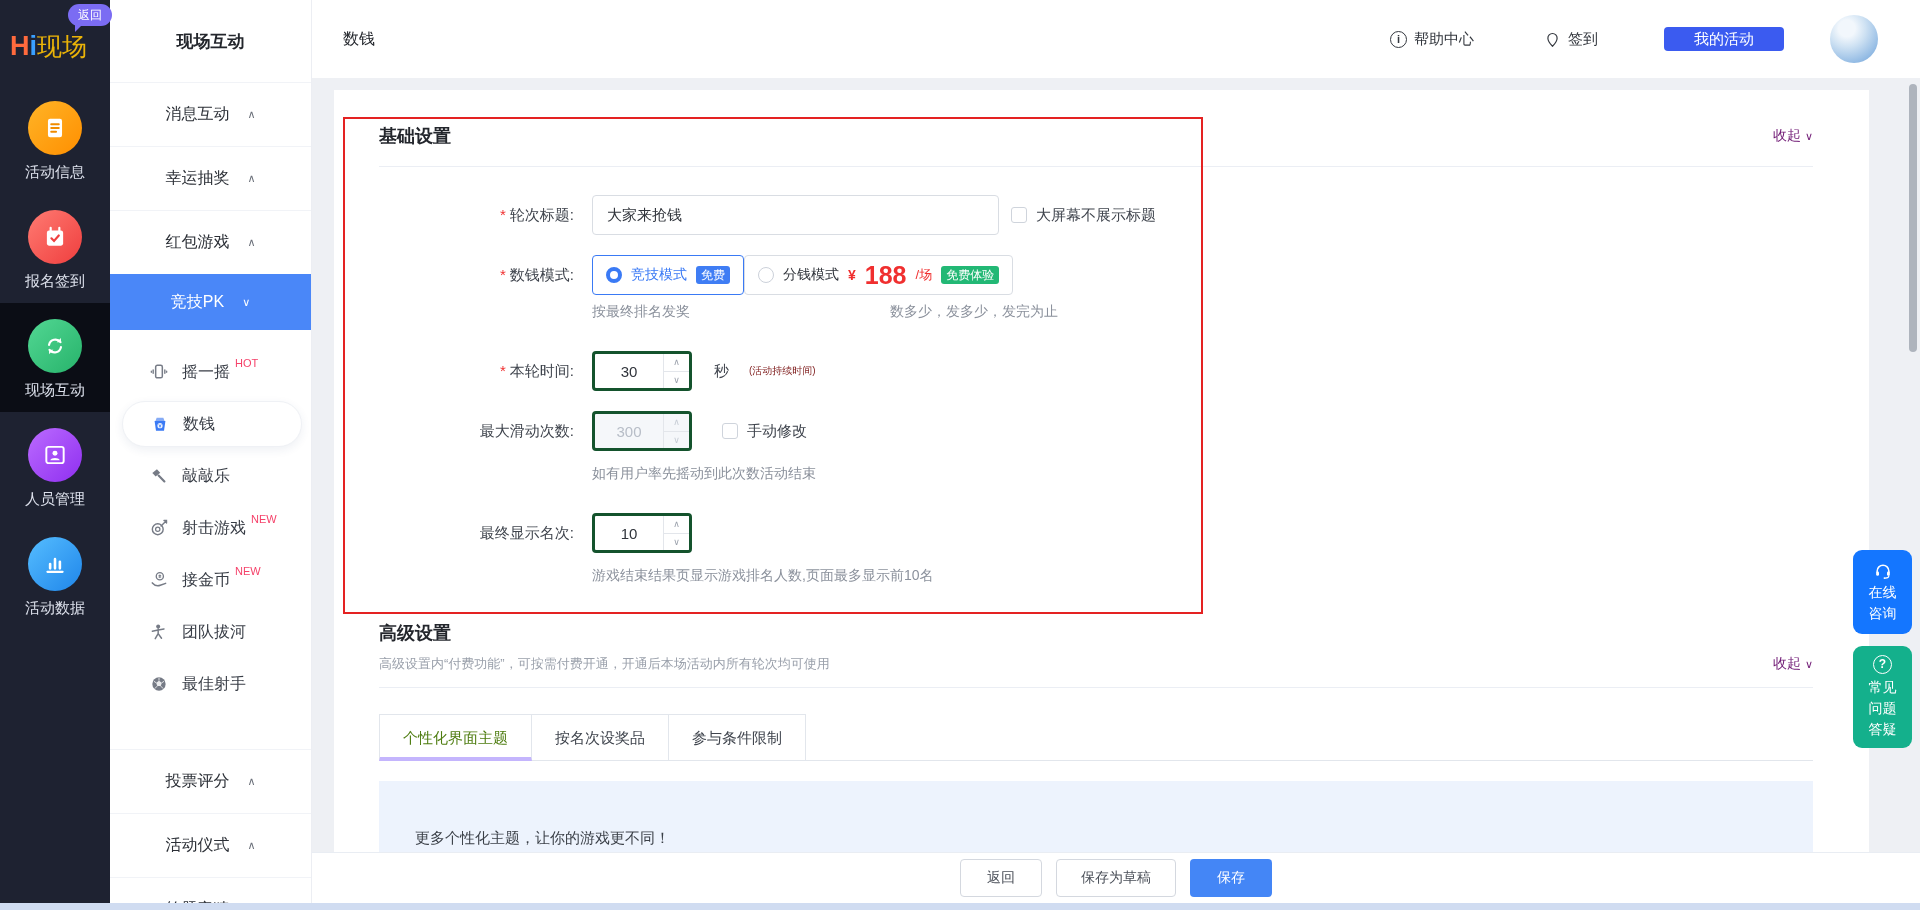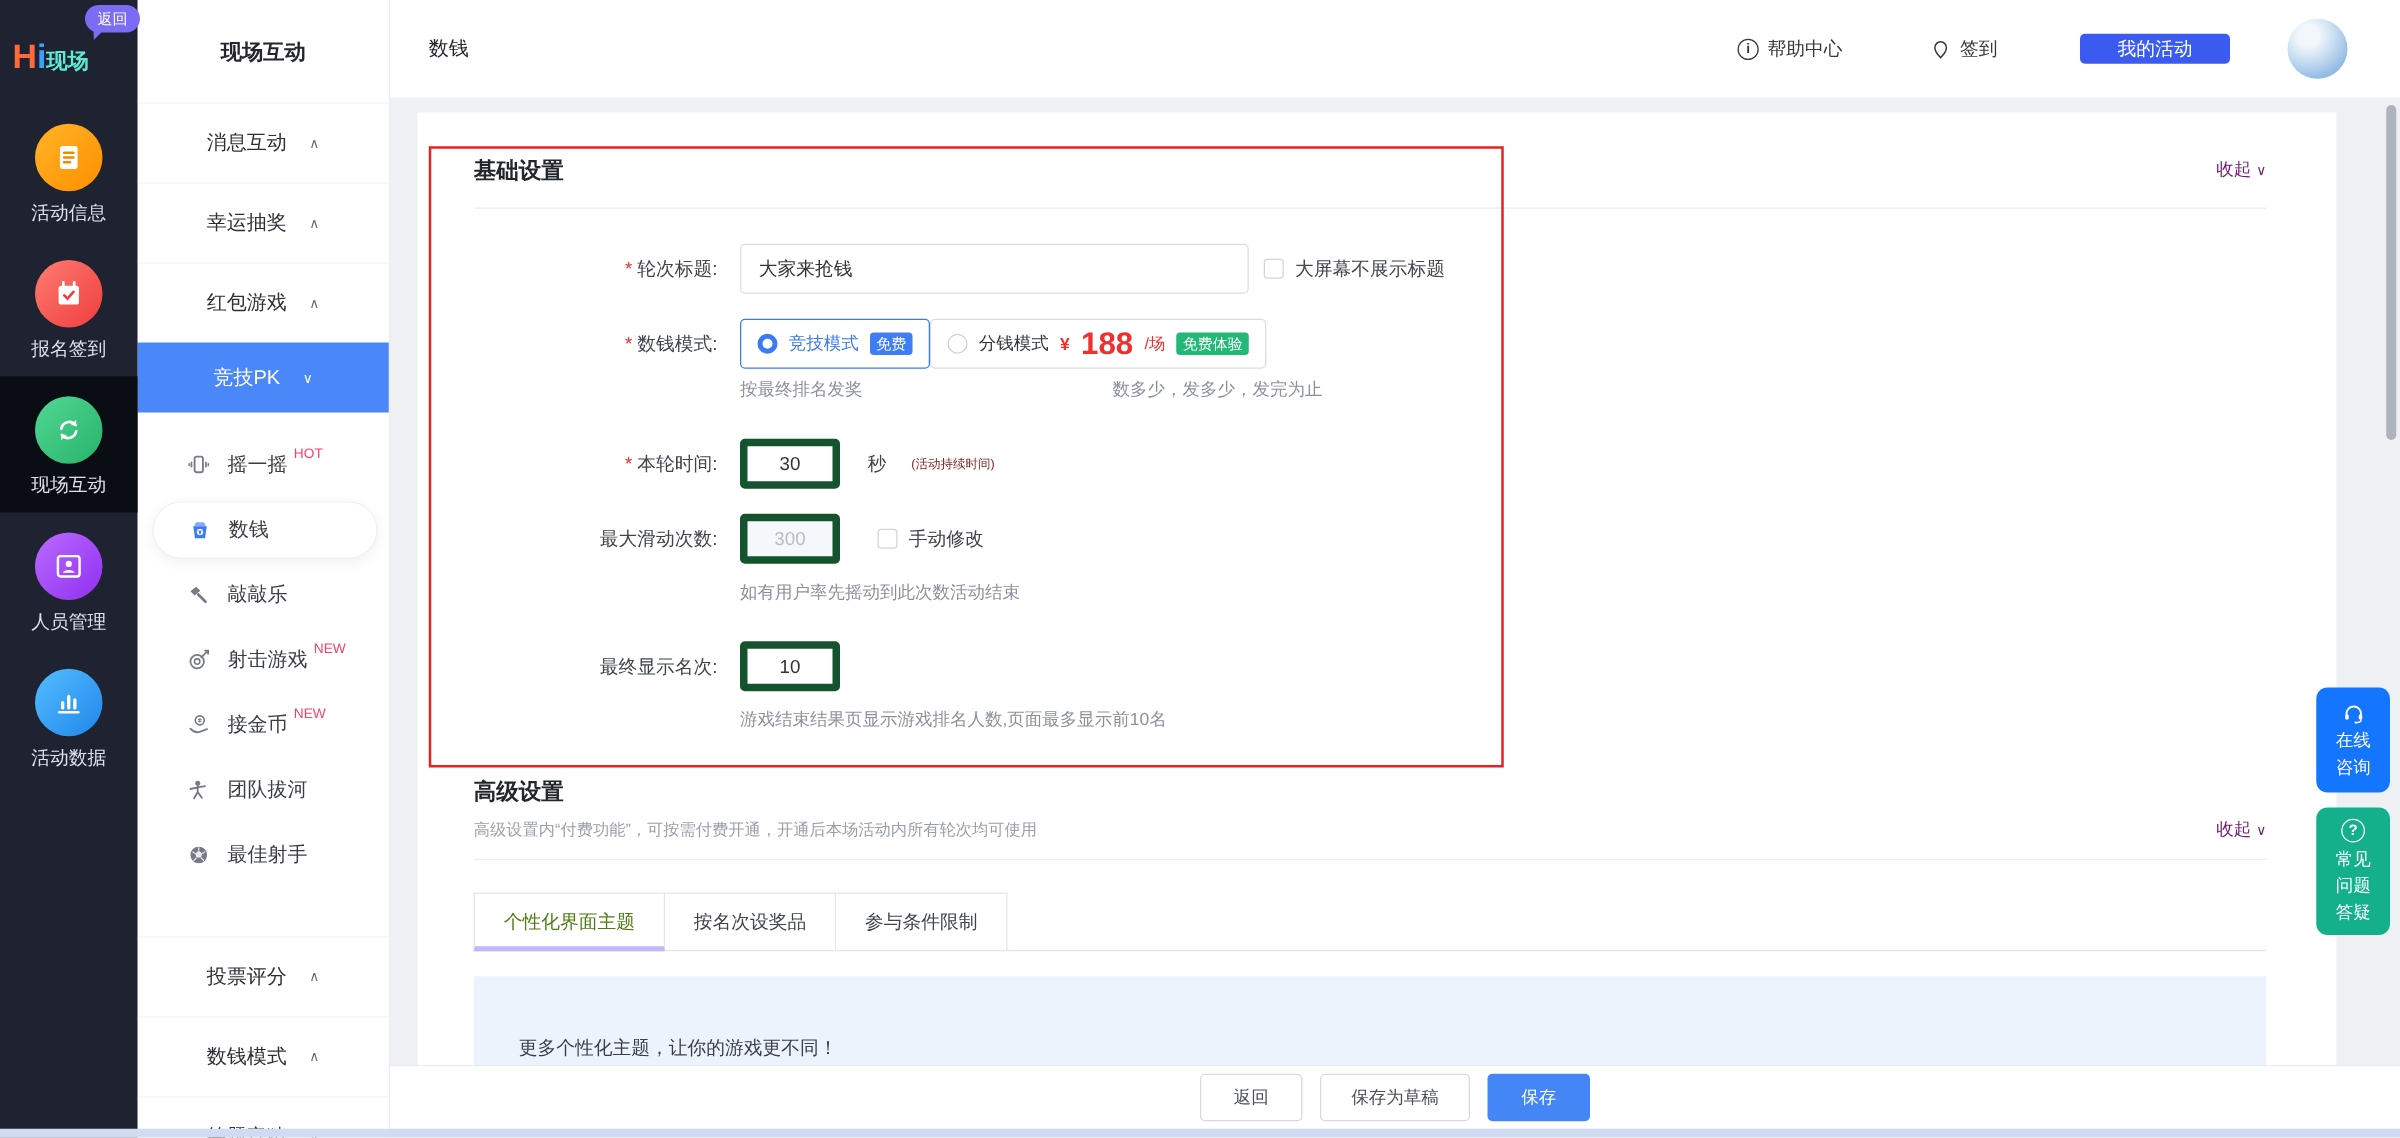--- a/index.html
+++ b/index.html
@@ -1,21 +1,21 @@
 <!DOCTYPE html>
 <html><head>
 <meta charset="utf-8">
 <style>
   *{box-sizing:border-box;margin:0;padding:0}
   html,body{width:1920px;height:910px;overflow:hidden;font-family:"Liberation Sans","DejaVu Sans",sans-serif;background:#eef0f4;position:relative}
   svg{display:block}
   
   .rail{position:absolute;left:0;top:0;width:110px;height:910px;background:#1e2231;z-index:3}
   .logo{padding:30px 0 0 10px;font-size:27px;font-weight:800;letter-spacing:0;white-space:nowrap}
-  .logo .hi-h{color:#ff6a3d}.logo .hi-i{color:#3aa0ff}.logo .hi-rest{color:#5eead4;font-size:17px;font-weight:700}
+  .logo .hi-h{color:#ff6a3d}.logo .hi-i{color:#3aa0ff}.logo .hi-rest{color:#eab308;font-size:25px;font-weight:400}
   .back-pill{position:absolute;left:68px;top:4px;height:22px;line-height:22px;padding:0 10px;background:#7b6cf3;color:#fff;font-size:12px;border-radius:11px;z-index:30}
   .back-pill::after{content:'';position:absolute;left:7px;bottom:-6px;border:4px solid transparent;border-top-color:#7b6cf3;border-left-color:#7b6cf3}
   .rail-items{margin-top:22px}
   .rail-item{width:110px;padding:16px 0 12px;text-align:center;cursor:pointer}
   .rail-item.active{background:#0b0d15}
   .rail-ico{width:54px;height:54px;border-radius:50%;margin:0 auto;display:flex;align-items:center;justify-content:center}
   .rail-ico.c-orange{background:linear-gradient(135deg,#ffb427,#ff8f00)}
   .rail-ico.c-red{background:linear-gradient(135deg,#ff7b72,#ef3e3e)}
   .rail-ico.c-green{background:linear-gradient(135deg,#52d793,#27b36b)}
   .rail-ico.c-purple{background:linear-gradient(135deg,#bb6bff,#8f2ff0)}
@@ -72,21 +72,21 @@
   .radio.on{width:16px;height:16px;border:4.5px solid #3a7af5;background:#fff}
   .radio.off{width:16px;height:16px;border:1px solid #ccd1da;background:#fff}
   .badge-blue{background:#3f7df4;color:#fff;font-size:12px;border-radius:3px;padding:2px 5px;line-height:1.2}
   .badge-green{background:#22b875;color:#fff;font-size:12px;border-radius:3px;padding:2px 5px;line-height:1.2}
   .yen{color:#f02f2f;font-size:14px;font-weight:700}
   .price{color:#f02f2f;font-size:25px;font-weight:700;line-height:1}
   .per{color:#f02f2f;font-size:13px}
   .mode-helpers{display:flex;margin-top:8px;font-size:14px;color:#8b919c}
   .mode-helpers .h1{width:298px;padding-left:0;flex:none}
   .helper-indent{padding-left:213px}
-  .spinner{display:inline-flex;width:80px;height:40px;border:6px solid #14532d;border-radius:4px;overflow:hidden;background:#fff;flex:none}
+  .spinner{display:inline-flex;width:100px;height:40px;border:3px solid #14532d;border-radius:4px;overflow:hidden;background:#fff;flex:none}
   .spin-input{width:68px;border:none;text-align:center;font-size:15px;color:#30343b;outline:none;background:transparent;font-family:inherit}
   .spin-btns{width:30px;display:flex;flex-direction:column;border-left:1px solid #e3e6eb}
   .spin-btn{flex:1;display:flex;align-items:center;justify-content:center;font-size:9px;color:#9aa0ab;background:#fff;cursor:pointer}
   .spin-btn.up{border-bottom:1px solid #e3e6eb}
   .spinner.disabled{background:#f5f7fa}
   .spinner.disabled .spin-input{color:#b7bdc7}
   .spinner.disabled .spin-btn{background:#f5f7fa;color:#c6ccd5}
   .unit{margin-left:22px;font-size:15px;color:#3f444d}
   .note{margin-left:20px;font-size:10px;color:#7f1d1d}
   .helper-text{margin-top:14px;font-size:14px;color:#8b919c}
@@ -266,21 +266,21 @@
       <span>最佳射手</span>
       <span class="hotnew"></span>
     </div>
   </div>
 
   <div class="sn-group">
       <span>投票评分</span>
       <span class="caret">∧</span>
     </div>
   <div class="sn-group">
-      <span>数钱模式</span>
+      <span>活动仪式</span>
       <span class="caret">∧</span>
     </div>
   <div class="sn-group">
       <span>答题竞猜</span>
       <span class="caret">∧</span>
     </div>
 </div>
 
 <div class="topbar">
   <div class="page-title">数钱</div>

